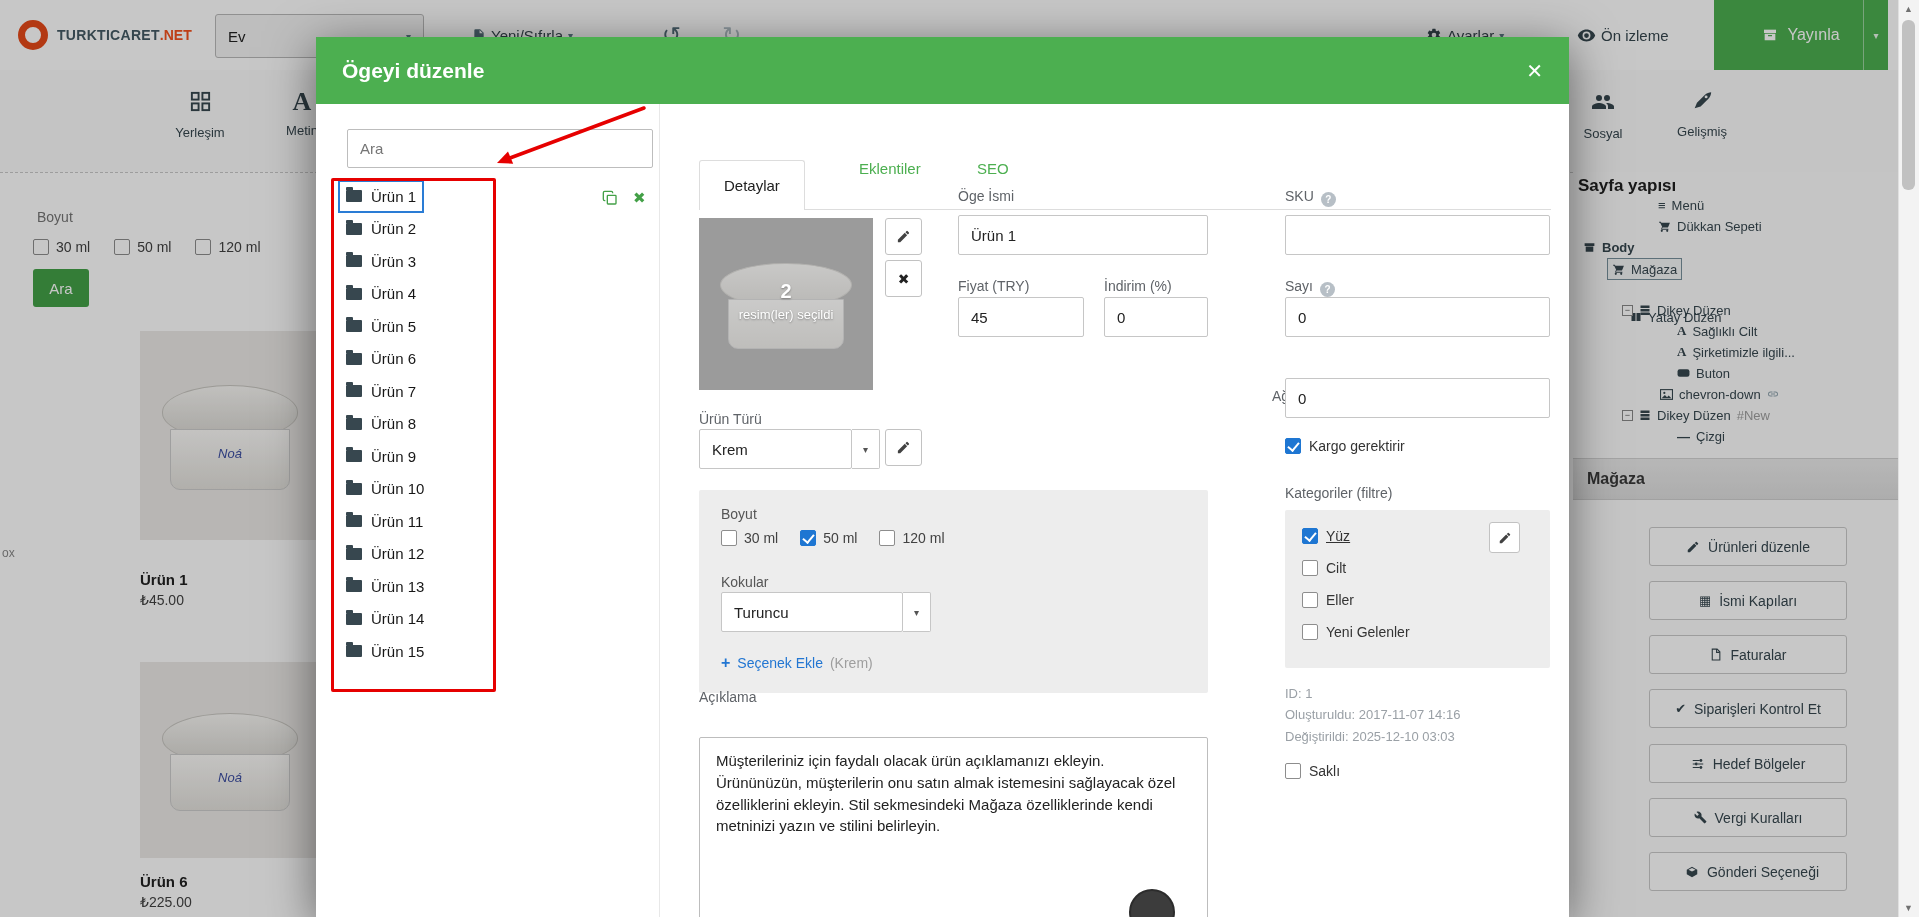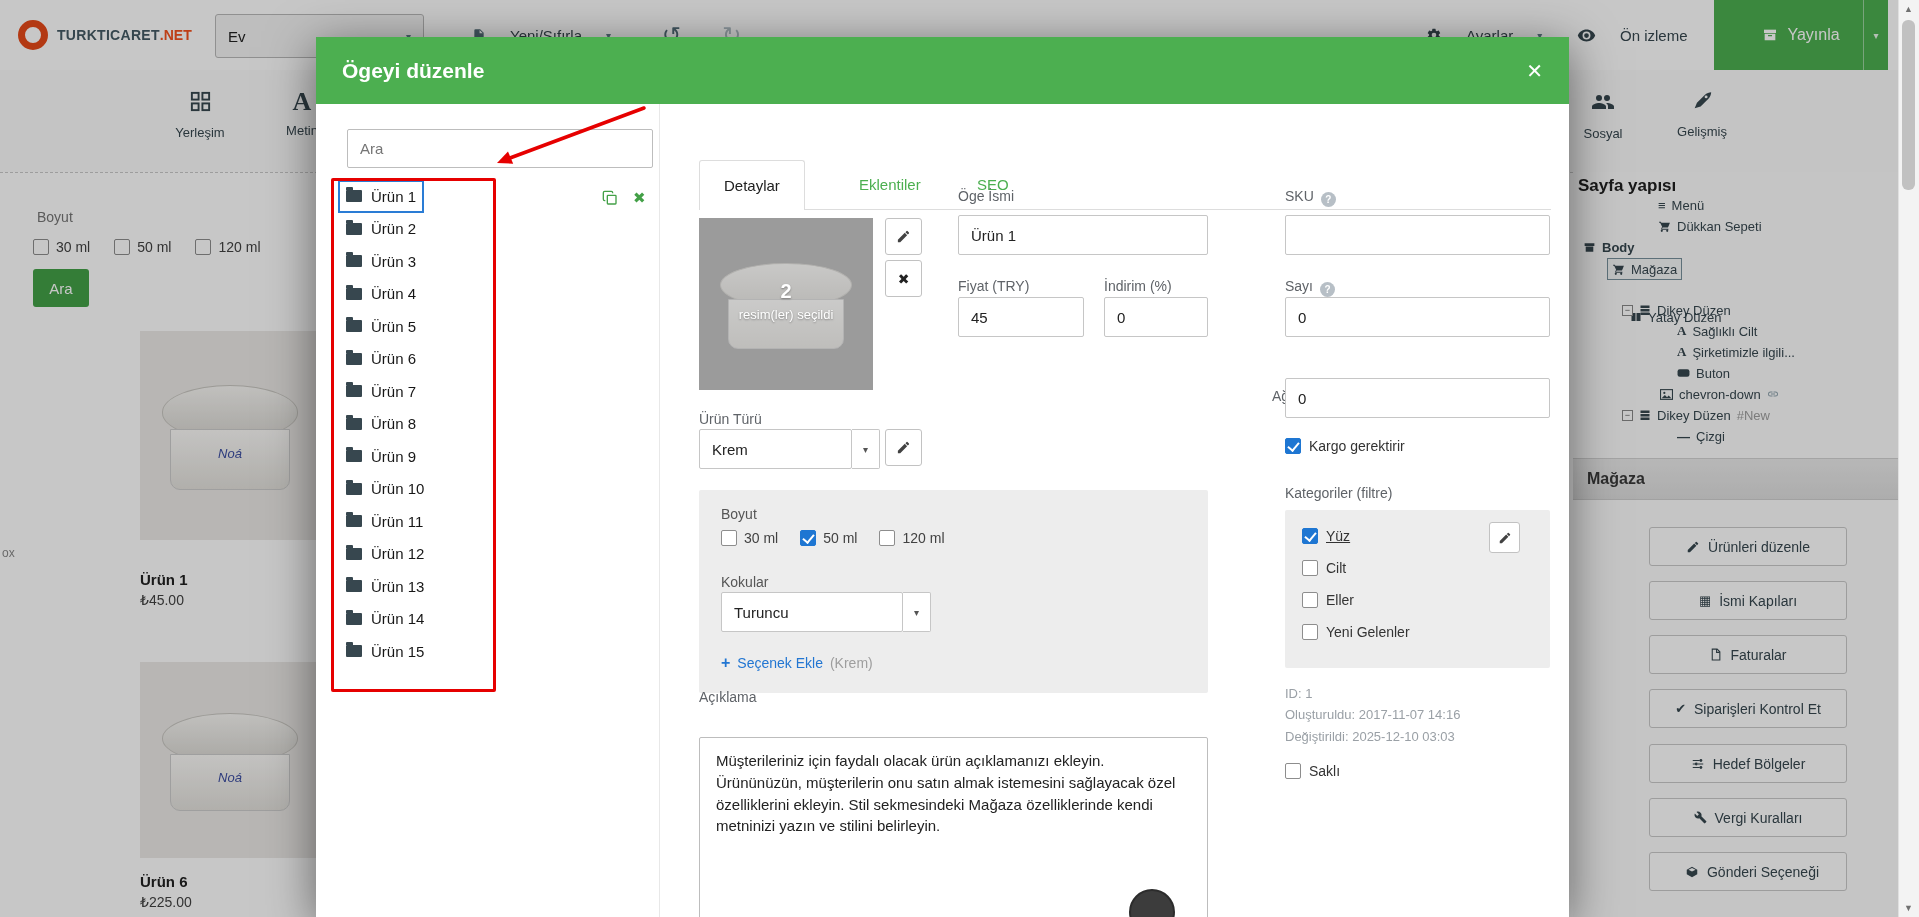--- a/index.html
+++ b/index.html
@@ -7,21 +7,21 @@
           font-family:"Liberation Sans","DejaVu Sans",sans-serif;color:#222;font-size:14px;}
   .abs{position:absolute;}
 
   
   .topbar{position:absolute;left:0;top:0;width:1919px;height:70px;background:#fff;border-bottom:1px solid #e3e3e3;z-index:1;}
   .logo{position:absolute;left:18px;top:0;height:70px;display:flex;align-items:center;gap:9px;}
   .logo-ring{width:30px;height:30px;border-radius:50%;border:7px solid #e64a19;box-sizing:border-box;background:#fff;}
   .logo-main{font-weight:bold;font-size:14px;color:#455a64;letter-spacing:.3px;}
   .logo-suffix{font-weight:bold;font-size:14px;color:#f4511e;}
   .page-select{position:absolute;left:215px;top:14px;width:183px;height:42px;background:#f4f4f4;border:1px solid #b9b9b9;border-radius:3px;display:flex;align-items:center;padding:0 12px;font-size:15px;color:#222;justify-content:space-between;}
-  .tb-item{position:absolute;top:0;height:70px;display:flex;align-items:center;gap:24px;font-size:15px;color:#37474f;}
+  .tb-item{position:absolute;top:0;height:70px;display:flex;align-items:center;gap:5px;font-size:15px;color:#37474f;}
   .glyph-sm{font-size:10px;color:#607d8b;}
   .undo-g{position:absolute;top:0;height:70px;display:flex;align-items:center;font-size:23px;color:#546e7a;}
   .redo-g{position:absolute;top:0;height:70px;display:flex;align-items:center;font-size:23px;color:#b0bec5;}
   .publish{position:absolute;left:1714px;top:0;width:174px;height:70px;background:#4caf50;color:#fff;display:flex;align-items:center;justify-content:center;gap:9px;font-size:16px;}
   .publish-caret{position:absolute;right:0;top:0;bottom:0;width:24px;border-left:1px solid rgba(255,255,255,.45);display:flex;align-items:center;justify-content:center;font-size:10px;color:#eaf5ea;}
 
   
   .toolbar{position:absolute;left:0;top:70px;width:1919px;height:102px;background:#fbfbfb;z-index:1;}
   .tool{position:absolute;top:20px;width:84px;text-align:center;color:#37474f;}
   .tool .tlab{font-size:13px;margin-top:9px;}
@@ -78,21 +78,21 @@
   .pitem{height:32.5px;display:flex;align-items:center;gap:9px;font-size:15px;color:#171717;padding:0 8px;width:fit-content;}
   .pitem.selected{outline:2px solid #2a7cd5;outline-offset:-2px;}
   .fold{position:relative;width:16px;height:12px;background:#37474f;border-radius:1px;flex:0 0 auto;}
   .fold::before{content:"";position:absolute;top:-3px;left:0;width:7px;height:3px;background:#37474f;border-radius:1px 1px 0 0;}
   .dup-x{position:absolute;font-size:15px;font-weight:bold;color:#43a047;}
 
   .mcontent{position:absolute;left:343px;top:67px;right:0;bottom:0;}
   .tabbar{position:absolute;left:40px;top:56px;width:852px;height:50px;}
   .tabline{position:absolute;left:0;right:0;bottom:0;height:1px;background:#ddd;}
   .tab-active{position:absolute;left:0;top:0;height:50px;background:#fff;border:1px solid #ddd;border-bottom:none;border-radius:3px 3px 0 0;display:flex;align-items:center;justify-content:center;padding:0 24px;font-size:15px;color:#212121;z-index:2;box-sizing:border-box;}
-  .tab-plain{position:absolute;top:0;height:49px;display:flex;align-items:center;font-size:15px;color:#4caf50;}
+  .tab-plain{position:absolute;top:0;height:49px;display:flex;font-size:15px;color:#4caf50;}
 
   .lbl{position:absolute;font-size:14px;color:#5f6368;}
   .inp{position:absolute;height:40px;border:1px solid #c6c6c6;border-radius:2px;font-size:15px;color:#222;padding:0 12px;background:#fff;box-sizing:border-box;font-family:inherit;}
   .dd{position:absolute;height:40px;border:1px solid #c6c6c6;border-radius:2px;background:#fff;display:flex;align-items:center;padding:0 12px;font-size:15px;color:#222;box-sizing:border-box;}
   .ddbtn{position:absolute;height:40px;width:28px;border:1px solid #c6c6c6;border-left:none;border-radius:0 2px 2px 0;display:flex;align-items:center;justify-content:center;color:#555;font-size:10px;background:#fff;box-sizing:border-box;}
   .iconbtn{position:absolute;width:37px;height:37px;background:#fff;border:1px solid #c2c2c2;border-radius:3px;display:flex;align-items:center;justify-content:center;box-sizing:border-box;}
   .panel{position:absolute;background:#ededed;border-radius:2px;}
   .q{display:inline-flex;width:15px;height:15px;border-radius:50%;background:#b7bfc6;color:#fff;font-size:10px;font-weight:bold;align-items:center;justify-content:center;margin-left:7px;vertical-align:-2px;}
   .meta{position:absolute;font-size:13px;color:#9aa0a6;}
   .cbline{position:absolute;display:flex;align-items:center;gap:8px;font-size:14px;color:#333;}

